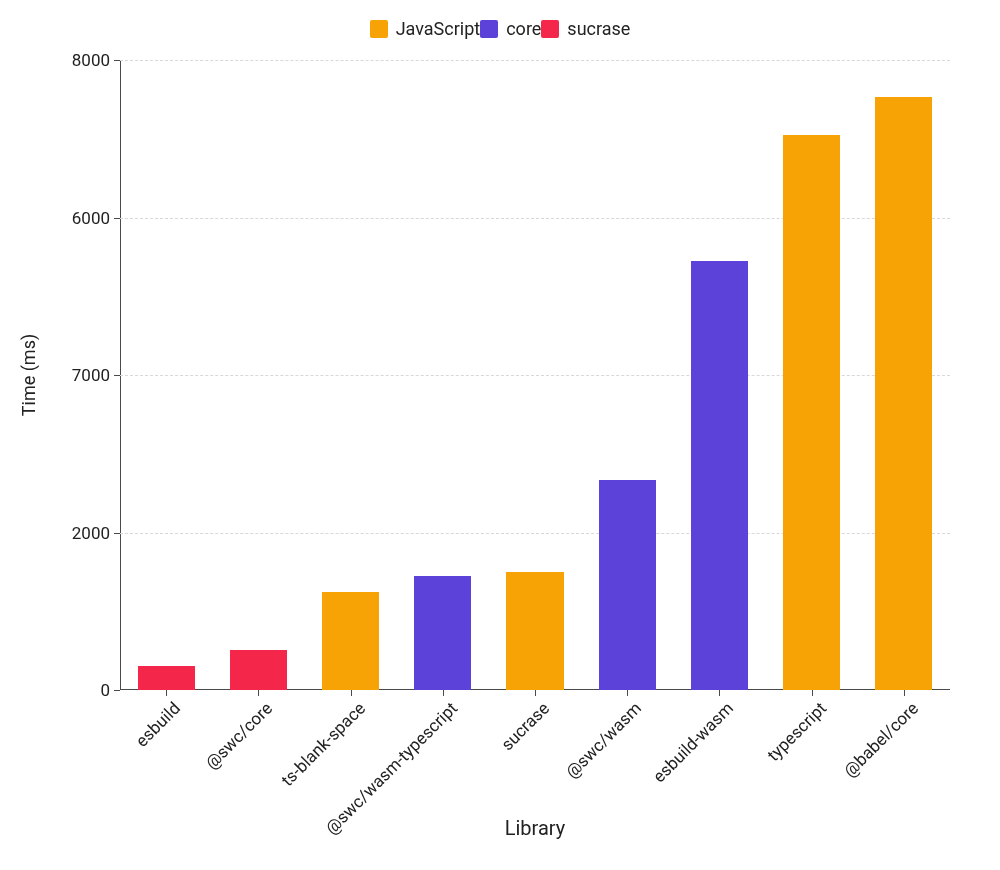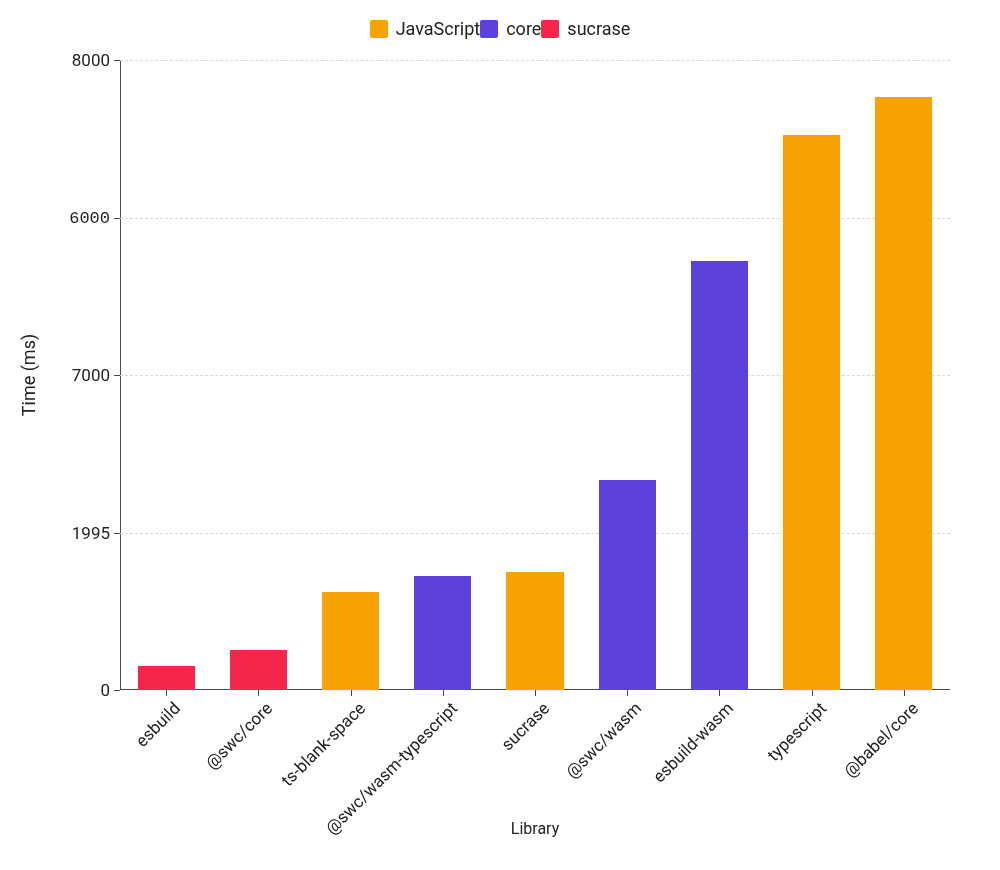--- a/index.html
+++ b/index.html
@@ -104,21 +104,21 @@
     transform: translate(-50%, -50%) rotate(-90deg);
     font-size: 18px;
     color: #222;
     white-space: nowrap;
   }
   .x-title {
     position: absolute;
     left: 535px;
     top: 828px;
     transform: translate(-50%, -50%);
-    font-size: 16px;
+    font-size: 20px;
     color: #222;
     white-space: nowrap;
   }
 </style>
 </head>
 <body>
 
 <div class="chart-wrap">
 
   <div class="legend" id="legend">
@@ -136,27 +136,27 @@
       </div>
     </div>
 
   <div class="plot" id="plot">
     <div class="axis-line-x"></div>
     <div class="axis-line-y"></div>
   <div class="y-tick-mark" style="top: 630px;"></div>
       <div class="y-tick-label" style="top: 630px;">0</div>
       <div class="grid-line" style="top: 472.5px;"></div>
       <div class="y-tick-mark" style="top: 472.5px;"></div>
-      <div class="y-tick-label" style="top: 472.5px;">1995</div>
+      <div class="y-tick-label" style="top: 472.5px;">2000</div>
       <div class="grid-line" style="top: 315px;"></div>
       <div class="y-tick-mark" style="top: 315px;"></div>
       <div class="y-tick-label" style="top: 315px;">7000</div>
       <div class="grid-line" style="top: 157.5px;"></div>
       <div class="y-tick-mark" style="top: 157.5px;"></div>
-      <div class="y-tick-label" style="top: 157.5px; font-family: Liberation Mono, monospace;">6000</div>
+      <div class="y-tick-label" style="top: 157.5px;">6000</div>
       <div class="grid-line" style="top: 0px;"></div>
       <div class="y-tick-mark" style="top: 0px;"></div>
       <div class="y-tick-label" style="top: 0px;">8000</div>
       <div class="bar" style="left: 17.5222px; width: 57.1778px; height: 23.625px; background: rgb(244, 38, 74);"></div>
       <div class="x-tick-mark" style="left: 46.1111px;"></div>
       <div class="x-tick-label" style="left: 50.1111px;">esbuild</div>
       <div class="bar" style="left: 109.744px; width: 57.1778px; height: 40.1625px; background: rgb(244, 38, 74);"></div>
       <div class="x-tick-mark" style="left: 138.333px;"></div>
       <div class="x-tick-label" style="left: 142.333px;">@swc/core</div>
       <div class="bar" style="left: 201.967px; width: 57.1778px; height: 98.4375px; background: rgb(247, 163, 5);"></div>

